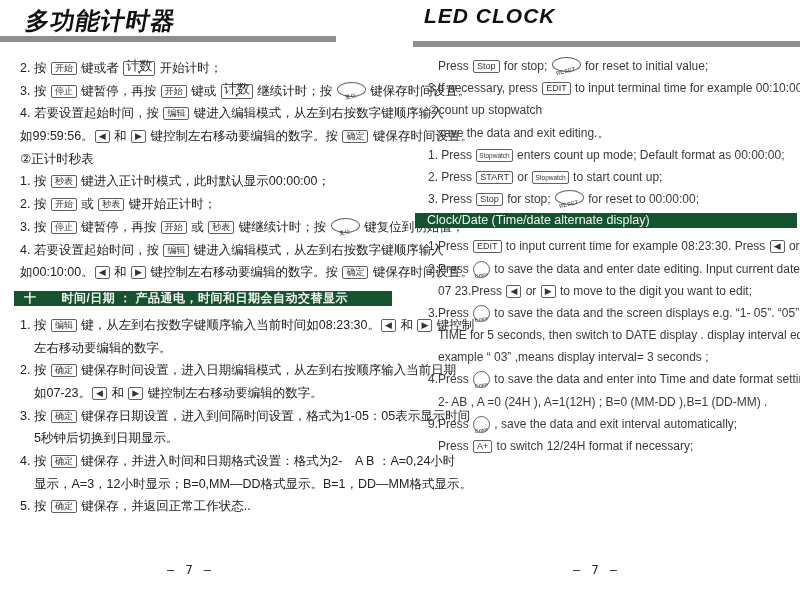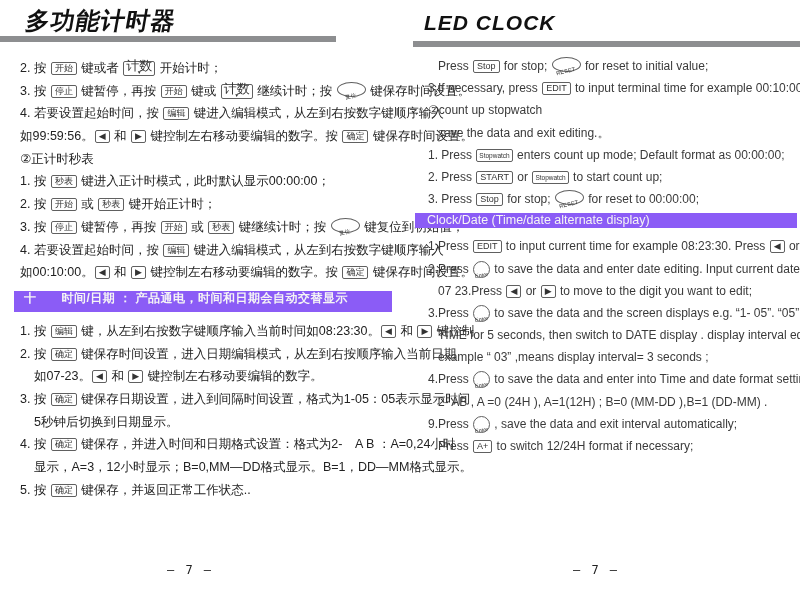--- a/index.html
+++ b/index.html
@@ -4,40 +4,40 @@
 <style>
   html,body{margin:0;padding:0;background:#ffffff;}
   .canvas{
     position:relative;width:800px;height:593px;background:#ffffff;overflow:hidden;
     font-family:"Liberation Sans","DejaVu Sans",sans-serif;color:#222;
     border-right:1px solid #e3e3e3;
   }
   
   .title{position:absolute;font-weight:bold;white-space:nowrap;color:#111;}
   .title-cjk{left:26px;top:5px;font-size:24px;transform:skewX(-10deg);letter-spacing:1px;}
-  .title-latin{left:424px;top:11px;font-size:21px;font-style:italic;letter-spacing:1px;}
+  .title-latin{left:424px;top:4px;font-size:21px;font-style:italic;letter-spacing:1px;}
   .title-rule{position:absolute;height:6px;background:#8d8e90;}
   .rule-left{left:0;top:36px;width:336px;}
   .rule-right{left:413px;top:41px;width:387px;}
   
   .content{position:absolute;}
   .content-left{left:20px;top:57px;width:378px;}
   .content-right{left:428px;top:55px;width:370px;}
   .line{white-space:nowrap;overflow:visible;}
   .content-left .line{height:22.7px;line-height:22.7px;font-size:12.5px;}
   .content-right .line{height:22.2px;line-height:22.2px;font-size:12px;color:#3a3a3a;}
   .content-left .ind{padding-left:14px;}
   .content-right .ind{padding-left:10px;}
   
   .section-bar{
-    background:#8b5cf6;color:#f5f5f5;font-weight:bold;white-space:nowrap;
+    background:#14532d;color:#f5f5f5;font-weight:bold;white-space:nowrap;
     box-sizing:border-box;overflow:hidden;
   }
   .content-left .section-bar{
-    width:378px;height:21px;line-height:15px;font-size:12px;
+    width:378px;height:15px;line-height:15px;font-size:12px;
     margin:7px 0 8px -6px;padding-left:10px;letter-spacing:0.5px;
   }
   .content-right .section-bar{
     width:382px;height:15px;line-height:15px;font-size:12.5px;font-weight:normal;
     margin:3px 0 7px -13px;padding-left:12px;
   }
   
   .kc{
     display:inline-block;border:1px solid #606060;border-radius:2px;background:#fff;
     padding:0 3px;font-size:9px;line-height:11px;vertical-align:1px;margin:0 1px;color:#333;
@@ -83,20 +83,21 @@
       <div class="line"><span>4. 若要设置起始时间，按 </span><span class="kc">编辑</span><span> 键进入编辑模式，从左到右按数字键顺序输入</span></div>
       <div class="line"><span>如99:59:56。</span><span class="kc">◀</span><span> 和 </span><span class="kc">▶</span><span> 键控制左右移动要编辑的数字。按 </span><span class="kc">确定</span><span> 键保存时间设置。</span></div>
       <div class="line"><span>②正计时秒表</span></div>
       <div class="line"><span>1. 按 </span><span class="kc">秒表</span><span> 键进入正计时模式，此时默认显示00:00:00；</span></div>
       <div class="line"><span>2. 按 </span><span class="kc">开始</span><span> 或 </span><span class="kc">秒表</span><span> 键开始正计时；</span></div>
       <div class="line"><span>3. 按 </span><span class="kc">停止</span><span> 键暂停，再按 </span><span class="kc">开始</span><span> 或 </span><span class="kc">秒表</span><span> 键继续计时；按 </span><span class="oval"><span>复位</span></span><span> 键复位到初始值；</span></div>
       <div class="line"><span>4. 若要设置起始时间，按 </span><span class="kc">编辑</span><span> 键进入编辑模式，从左到右按数字键顺序输入</span></div>
       <div class="line"><span>如00:10:00。</span><span class="kc">◀</span><span> 和 </span><span class="kc">▶</span><span> 键控制左右移动要编辑的数字。按 </span><span class="kc">确定</span><span> 键保存时间设置。</span></div>
       <div class="section-bar">十　　时间/日期 ： 产品通电，时间和日期会自动交替显示</div>
       <div class="line"><span>1.  按 </span><span class="kc">编辑</span><span> 键，从左到右按数字键顺序输入当前时间如08:23:30。</span><span class="kc">◀</span><span> 和 </span><span class="kc">▶</span><span> 键控制</span></div>
+      <div class="line ind"><span>左右移动要编辑的数字。</span></div>
       <div class="line"><span>2.  按 </span><span class="kc">确定</span><span> 键保存时间设置，进入日期编辑模式，从左到右按顺序输入当前日期</span></div>
       <div class="line ind"><span>如07-23。</span><span class="kc">◀</span><span> 和 </span><span class="kc">▶</span><span> 键控制左右移动要编辑的数字。</span></div>
       <div class="line"><span>3.  按 </span><span class="kc">确定</span><span> 键保存日期设置，进入到间隔时间设置，格式为1-05：05表示显示时间</span></div>
       <div class="line ind"><span>5秒钟后切换到日期显示。</span></div>
       <div class="line"><span>4.  按 </span><span class="kc">确定</span><span> 键保存，并进入时间和日期格式设置：格式为2-　A B ：A=0,24小时</span></div>
       <div class="line ind"><span>显示，A=3，12小时显示；B=0,MM—DD格式显示。B=1，DD—MM格式显示。</span></div>
       <div class="line"><span>5.  按 </span><span class="kc">确定</span><span> 键保存，并返回正常工作状态..</span></div>
     </div>
 
   <div class="content content-right" id="right-content">

